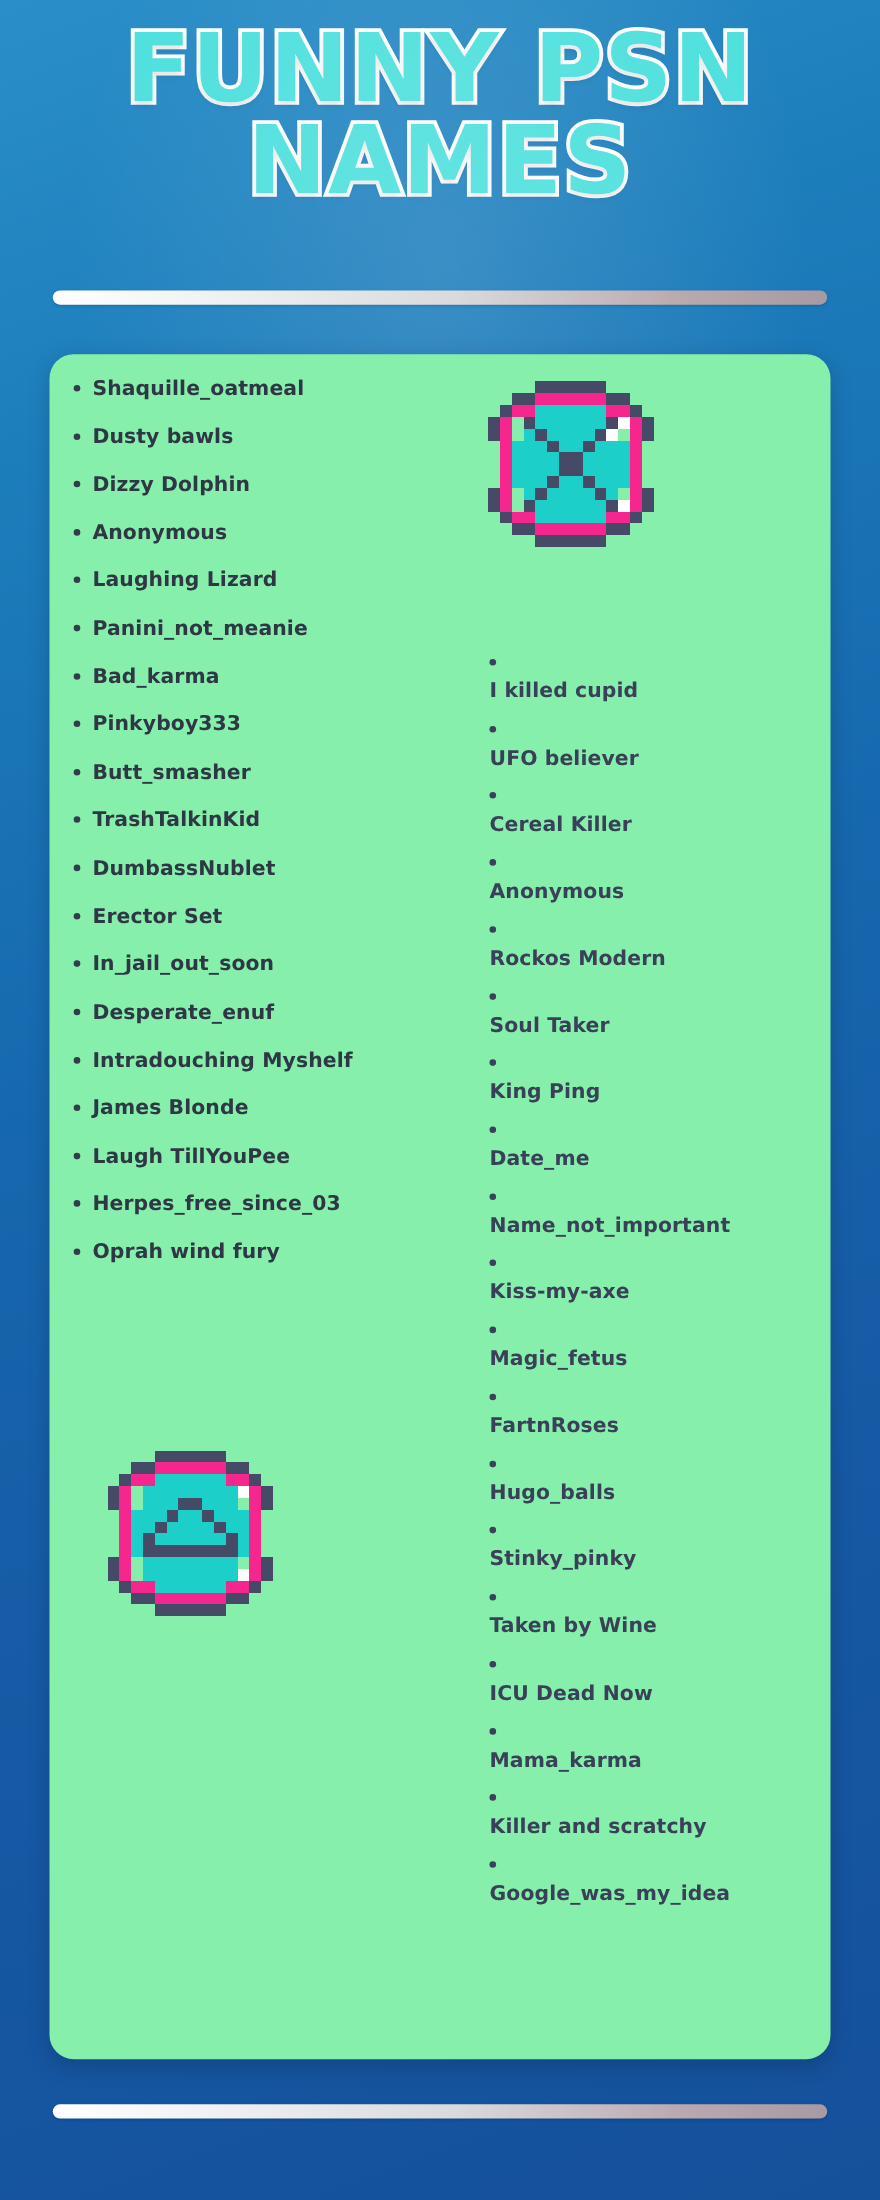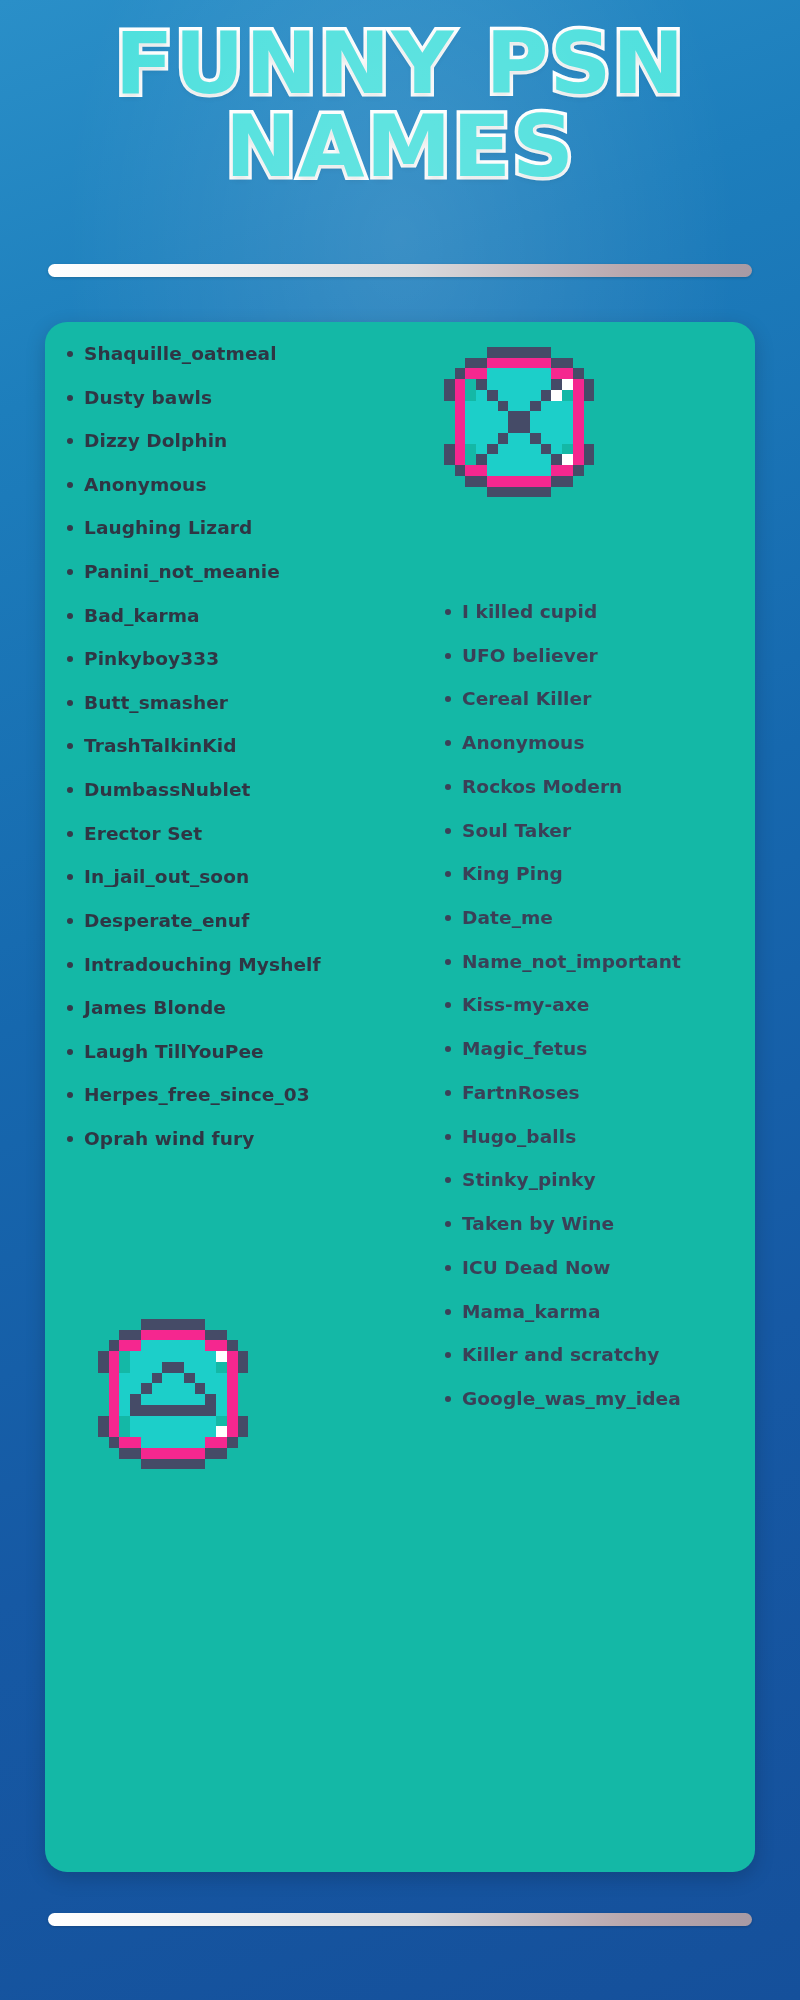--- a/index.html
+++ b/index.html
@@ -67,21 +67,21 @@
     bottom: 74px;
   }
 
   
   .card {
     position: absolute;
     left: 45px;
     right: 45px;
     top: 322px;
     bottom: 128px;
-    background: #14b8a6;
+    background: #86efac;
     border-radius: 22px;
     box-shadow: 0 6px 20px rgba(0,0,0,0.18);
     overflow: hidden;
   }
 
   .card-inner {
     position: relative;
     width: 100%;
     height: 100%;
   }
@@ -93,21 +93,21 @@
   }
   .col-left  { left: 22px;  top: 22px;  width: 352px; }
   .col-right { left: 400px; top: 280px; width: 352px; }
 
   .item {
     display: flex;
     align-items: baseline;
     gap: 11px;
     margin-bottom: 24.2px;
   }
-  .col-right .item { margin-bottom: 24.3px; }
+  .col-right .item { margin-bottom: 24.3px; flex-direction: column; }
 
   .bullet {
     flex: 0 0 auto;
     width: 6px;
     height: 6px;
     border-radius: 50%;
     background: #343b4a;
     transform: translateY(-3px);
   }
   .col-right .bullet { background: #3b4158; }

